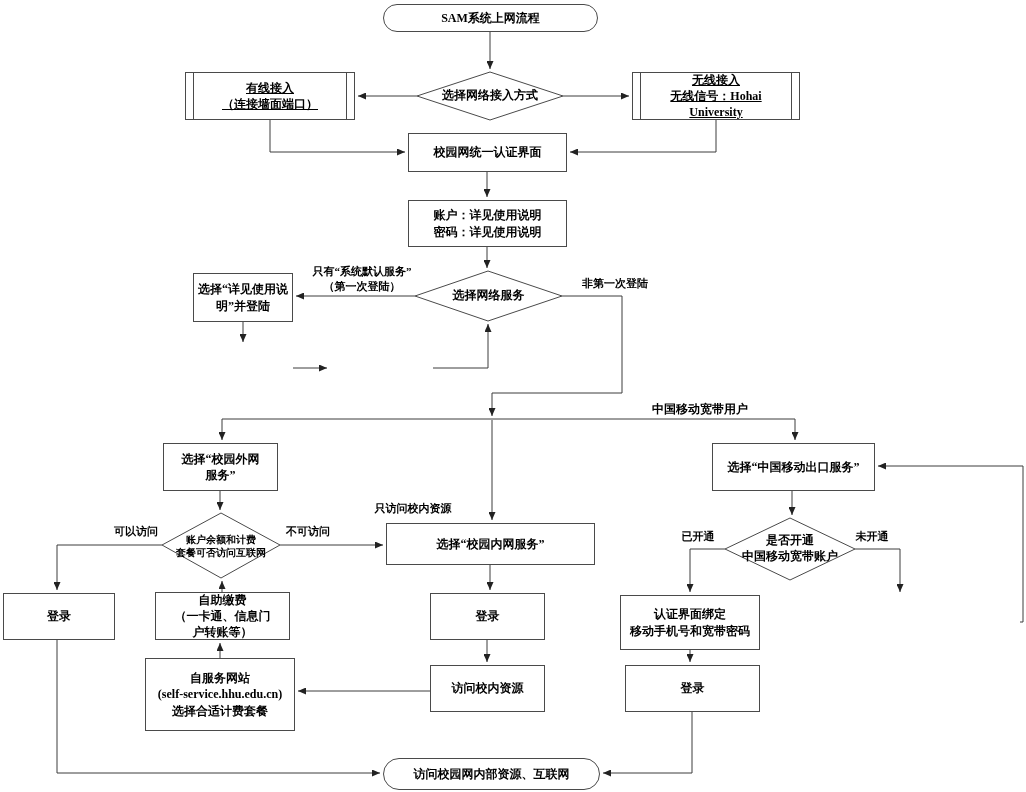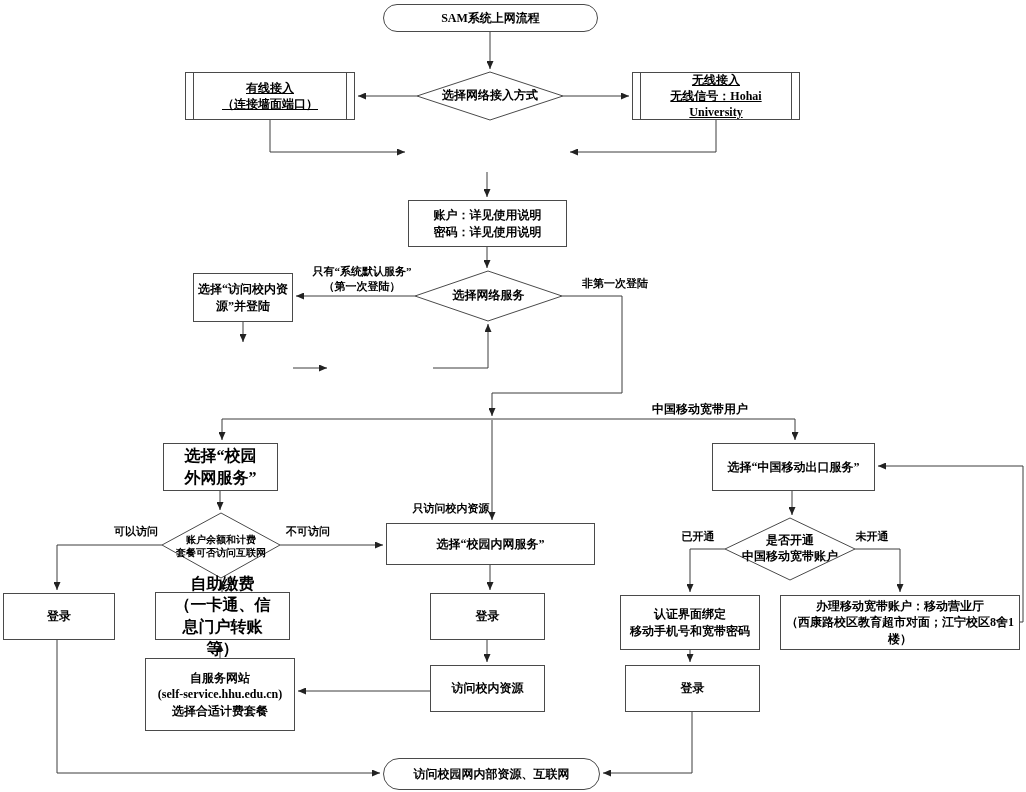--- a/index.html
+++ b/index.html
@@ -19,21 +19,21 @@
   .bar.l{left:7px;} .bar.r{right:7px;}
   .dtext{
     position:absolute;box-sizing:border-box;display:flex;align-items:center;justify-content:center;
     text-align:center;white-space:pre-line;font-weight:bold;font-size:12px;line-height:1.3;
   }
   .elabel{
     position:absolute;box-sizing:border-box;text-align:center;font-weight:bold;font-size:11px;
     line-height:1.35;white-space:pre-line;
   }
   .sm{font-size:12px;}
-  .xs{font-size:16px;padding:2px 16px;}
+  .xs{font-size:12px;padding:2px 16px;}
   .xxs{font-size:10px;}
   .lg{font-size:12px;}
 </style>
 </head>
 <body>
 
 <div id="canvas">
 
   <svg id="wires" width="1026" height="792" viewBox="0 0 1026 792">
     <defs>
@@ -91,50 +91,49 @@
     <span>有线接入
 （连接墙面端口）</span>
   </div>
   <div class="node subprocess sm" style="left:632px;top:72px;width:168px;height:48px">
     <span class="bar l"></span>
     <span class="bar r"></span>
     <span>无线接入
 无线信号：Hohai University</span>
   </div>
 
+  <div class="node" style="left:408px;top:133px;width:159px;height:39px">校园网统一认证界面</div>
   <div class="node" style="left:408px;top:200px;width:159px;height:47px">账户：详见使用说明
 密码：详见使用说明</div>
-  <div class="node sm" style="left:193px;top:273px;width:100px;height:49px">选择“访问校内资源”并登陆</div>
+  <div class="node sm" style="left:193px;top:273px;width:100px;height:49px">选择“详见使用说明”并登陆</div>
   <div class="node xs" style="left:163px;top:443px;width:115px;height:48px">选择“校园外网服务”</div>
   <div class="node" style="left:386px;top:523px;width:209px;height:42px">选择“校园内网服务”</div>
   <div class="node" style="left:712px;top:443px;width:163px;height:48px">选择“中国移动出口服务”</div>
   <div class="node" style="left:3px;top:593px;width:112px;height:47px">登录</div>
   <div class="node xs" style="left:155px;top:592px;width:135px;height:48px">自助缴费
 （一卡通、信息门户转账等）</div>
   <div class="node sm" style="left:145px;top:658px;width:150px;height:73px">自服务网站
 (self-service.hhu.edu.cn)
 选择合适计费套餐</div>
   <div class="node" style="left:430px;top:593px;width:115px;height:47px">登录</div>
   <div class="node" style="left:430px;top:665px;width:115px;height:47px">访问校内资源</div>
   <div class="node sm" style="left:620px;top:595px;width:140px;height:55px">认证界面绑定
 移动手机号和宽带密码</div>
   <div class="node" style="left:625px;top:665px;width:135px;height:47px">登录</div>
-  <div class="node sm" style="left:780px;top:595px;width:240px;height:55px">办理移动宽带账户：移动营业厅
-（西康路校区教育超市对面；江宁校区8舍1楼）</div>
 
   <div class="dtext" style="left:417px;top:72px;width:146px;height:48px">选择网络接入方式</div>
   <div class="dtext" style="left:415px;top:271px;width:147px;height:50px">选择网络服务</div>
   <div class="dtext xxs" style="left:162px;top:513px;width:118px;height:65px">账户余额和计费
 套餐可否访问互联网</div>
   <div class="dtext sm" style="left:725px;top:518px;width:130px;height:62px">是否开通
 中国移动宽带账户</div>
 
   <div class="elabel" style="left:292px;top:264px;width:140px">只有“系统默认服务”
 （第一次登陆）</div>
   <div class="elabel" style="left:570px;top:276px;width:90px">非第一次登陆</div>
   <div class="elabel lg" style="left:645px;top:401px;width:110px">中国移动宽带用户</div>
   <div class="elabel" style="left:110px;top:524px;width:52px">可以访问</div>
   <div class="elabel" style="left:282px;top:524px;width:52px">不可访问</div>
-  <div class="elabel" style="left:406px;top:501px;width:90px">只访问校内资源</div>
+  <div class="elabel" style="left:368px;top:501px;width:90px">只访问校内资源</div>
   <div class="elabel" style="left:676px;top:529px;width:44px">已开通</div>
   <div class="elabel" style="left:850px;top:529px;width:44px">未开通</div>
 
 </div>
 
 </body></html>

